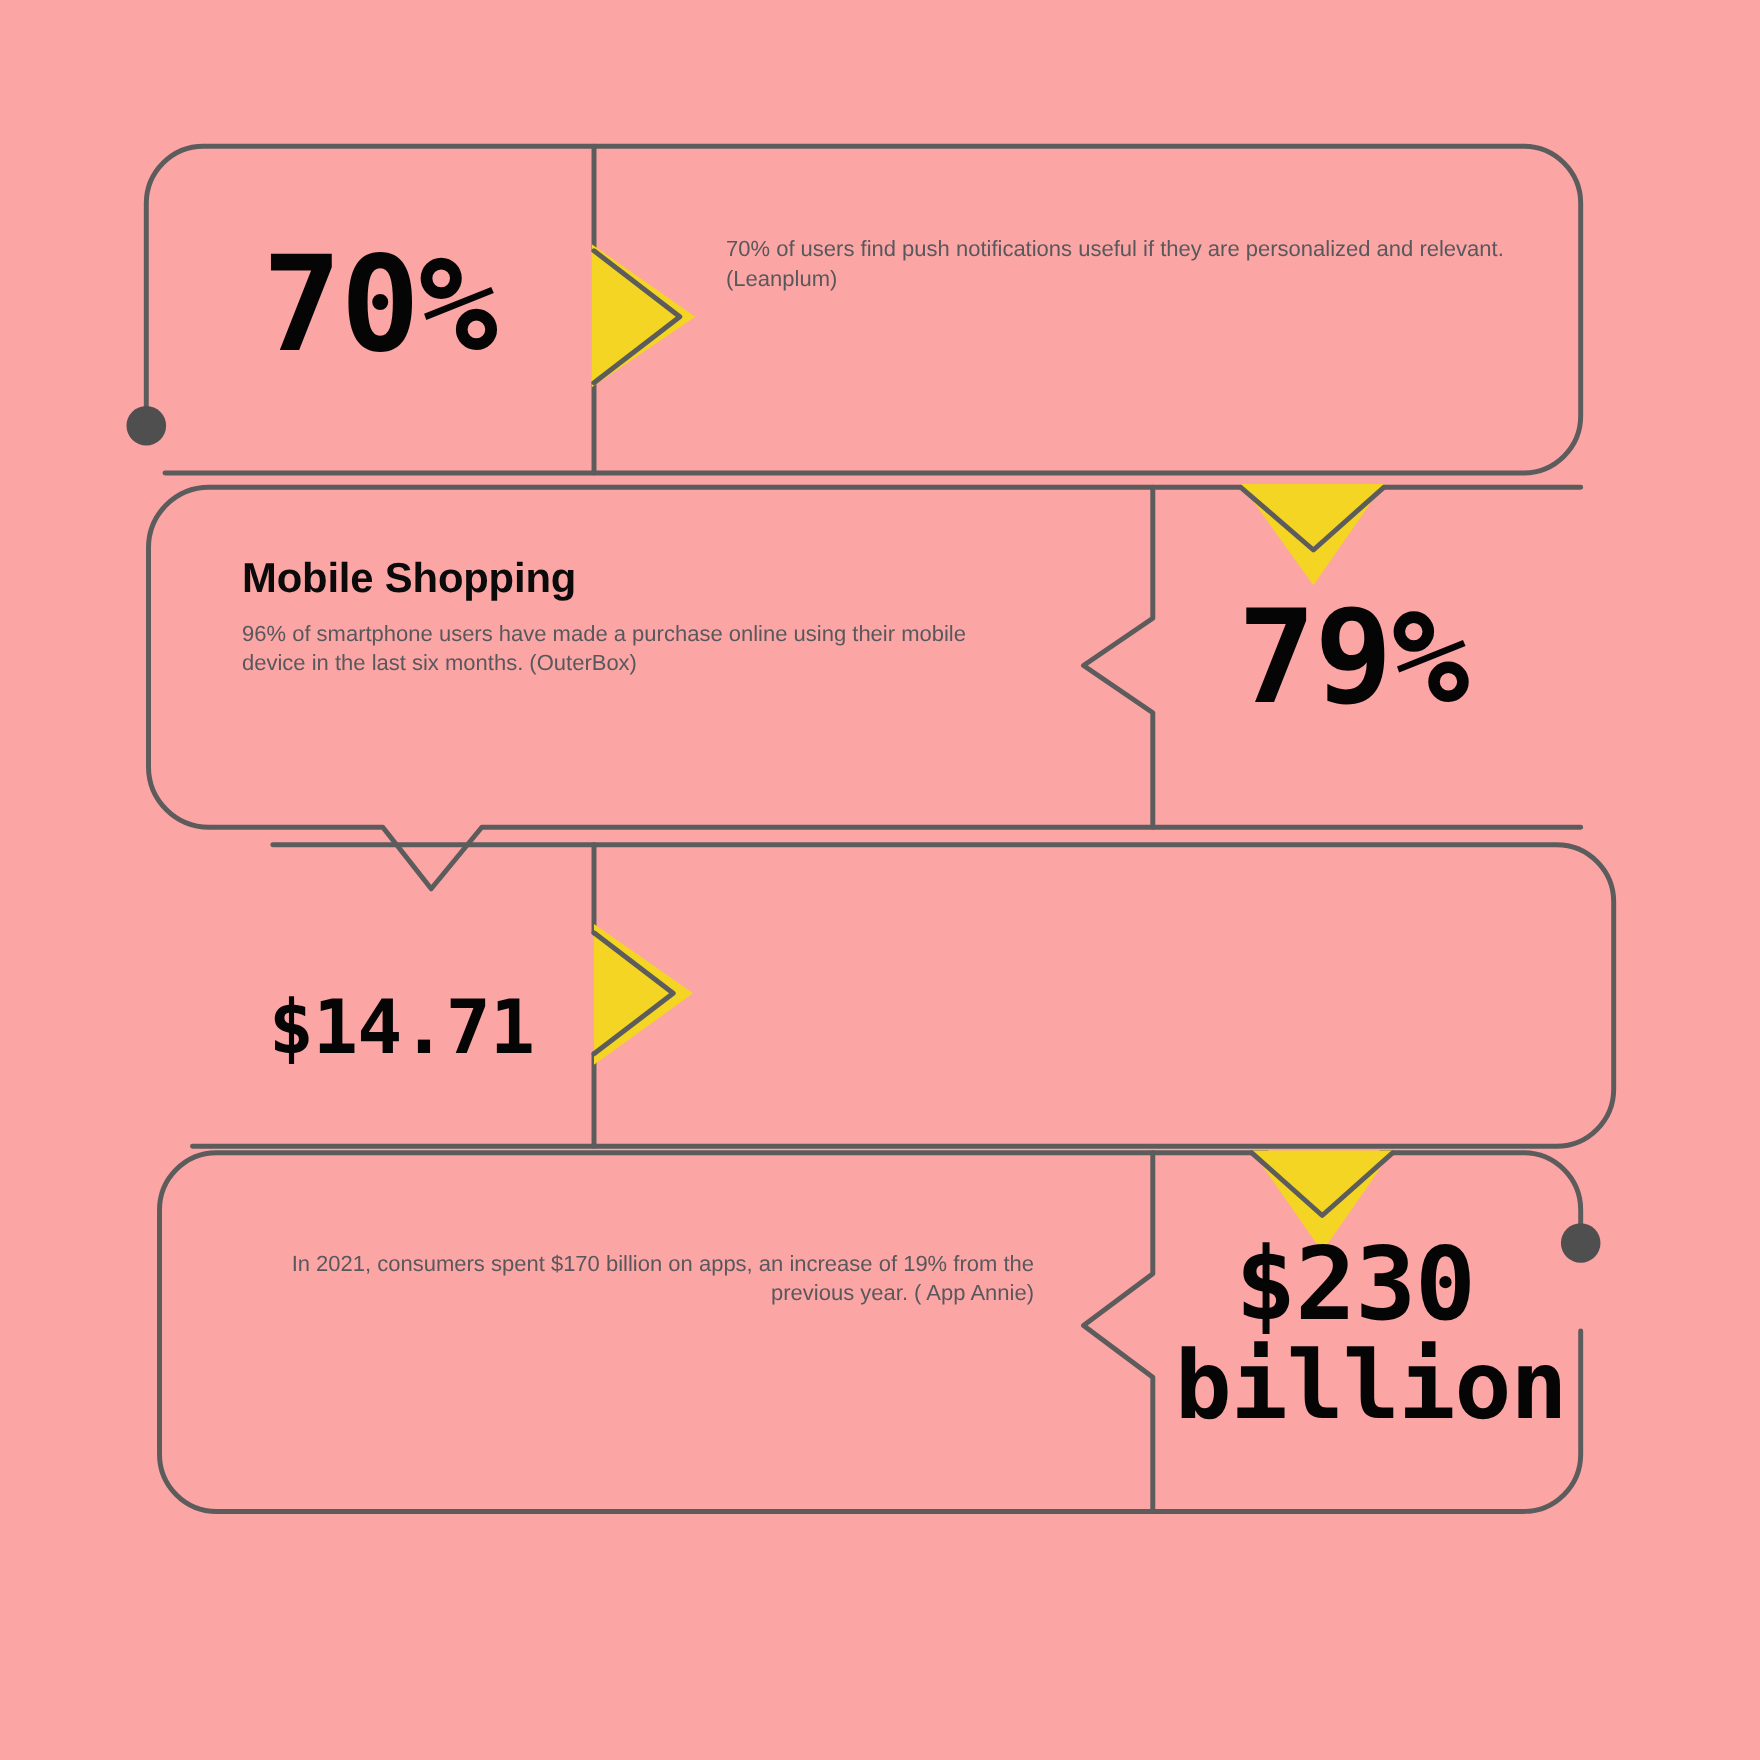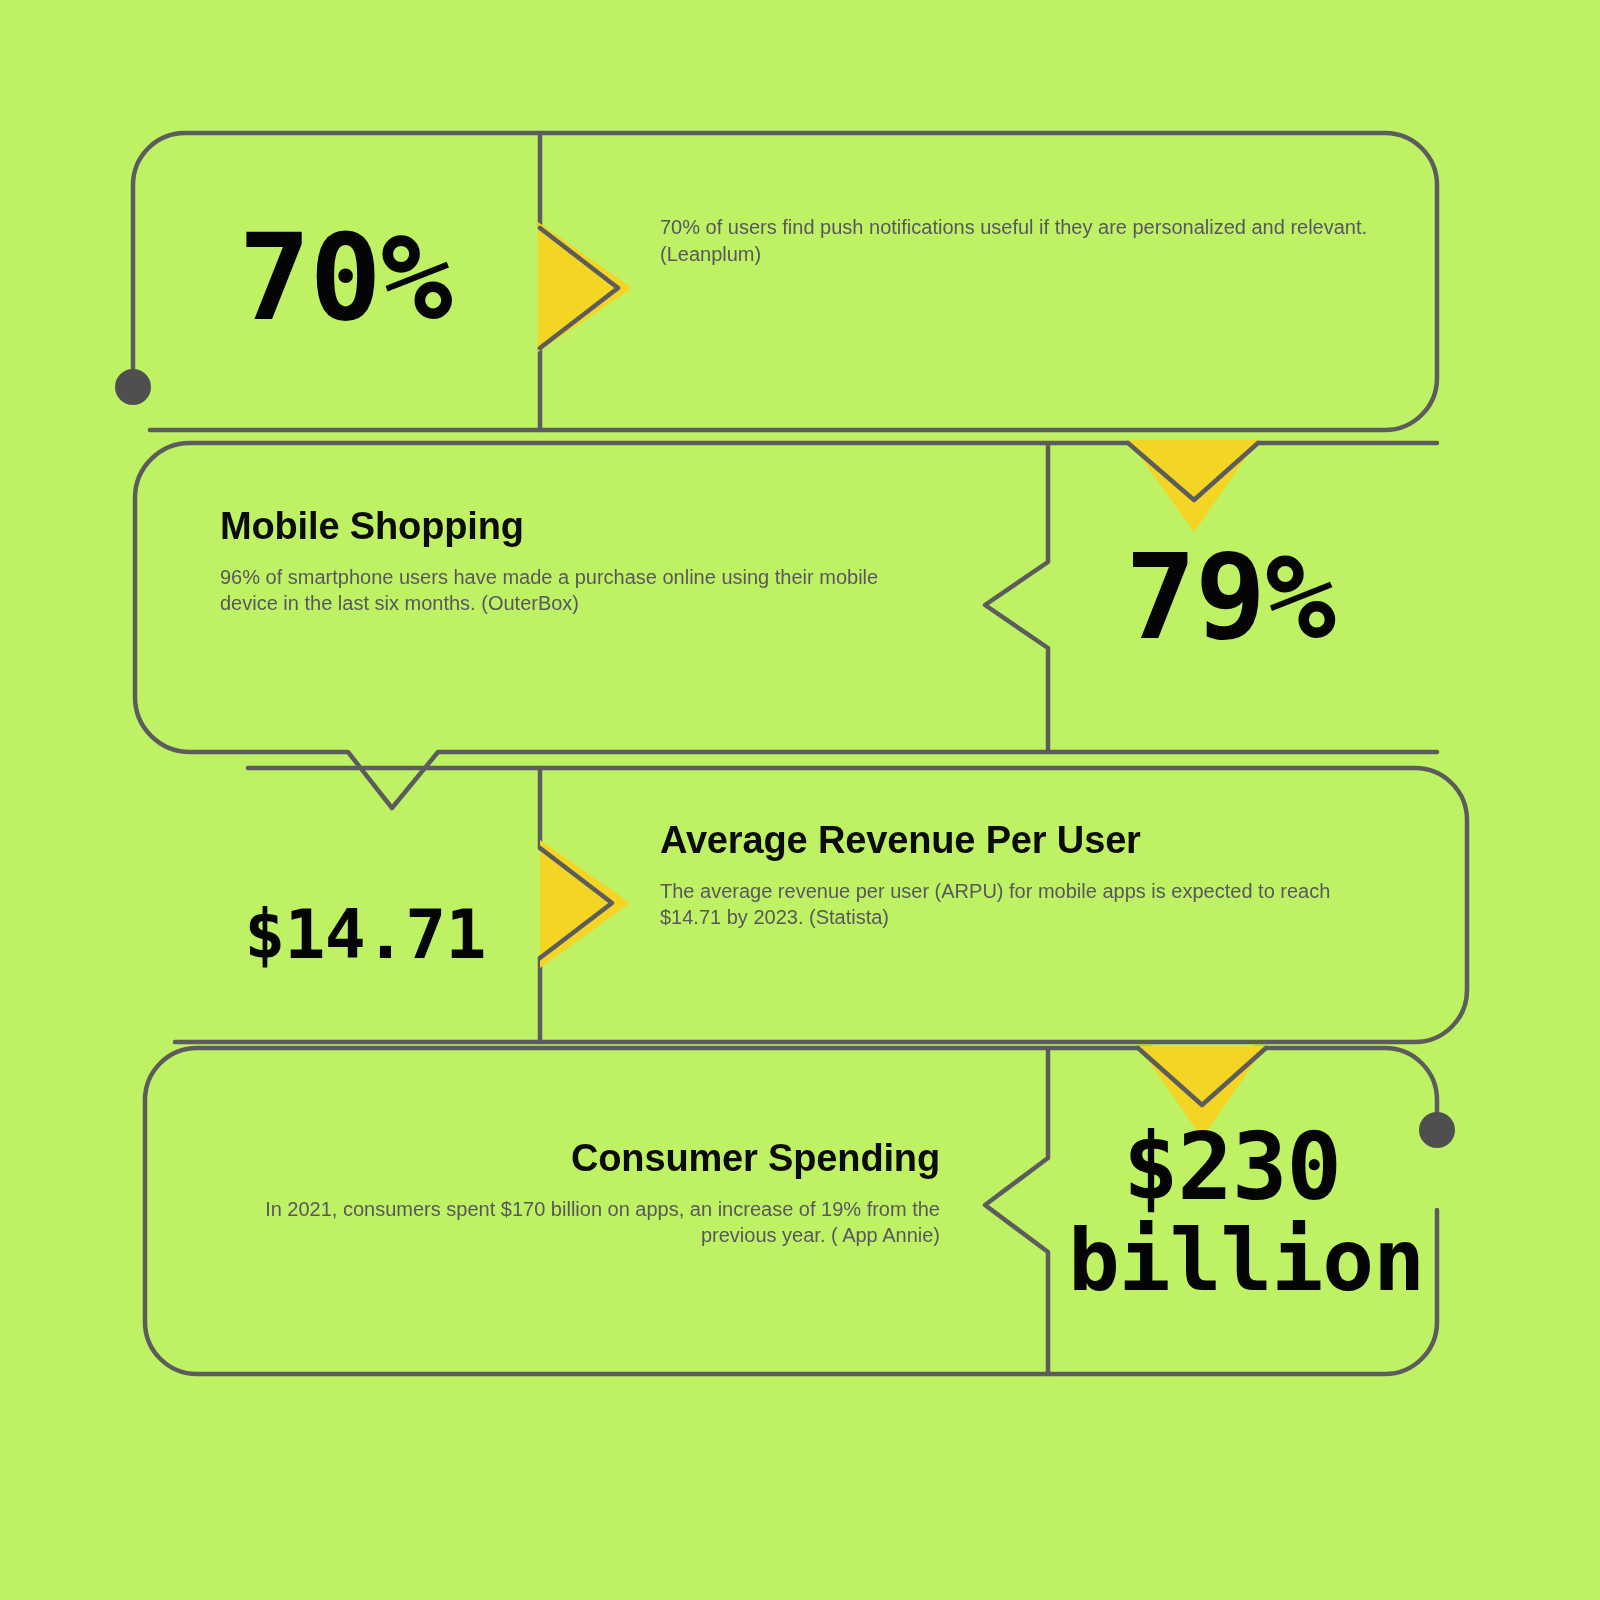--- a/index.html
+++ b/index.html
@@ -4,21 +4,21 @@
 <style>
   html, body {
     margin: 0;
     padding: 0;
     background: #ffffff;
   }
   #canvas {
     position: relative;
     width: 1600px;
     height: 1600px;
-    background: #bef264;
+    background: #fca5a5;
     overflow: hidden;
     font-family: "Liberation Sans", sans-serif;
   }
   #artwork {
     position: absolute;
     inset: 0;
     width: 1600px;
     height: 1600px;
   }
 
@@ -186,23 +186,18 @@
 
   <div class="textblock" id="text-1">
     <p class="body">70%  of users find push notifications useful if they are personalized and relevant. (Leanplum)</p>
   </div>
 
   <div class="textblock" id="text-2">
     <h2 class="title">Mobile Shopping</h2>
     <p class="body">96%  of smartphone users have made a purchase online using their mobile device in the last six months. (OuterBox)</p>
   </div>
 
-  <div class="textblock" id="text-3">
-    <h2 class="title">Average Revenue Per User</h2>
-    <p class="body">The average revenue per user (ARPU) for mobile apps is expected to reach $14.71 by 2023. (Statista)</p>
-  </div>
 
   <div class="textblock" id="text-4">
-    <h2 class="title">Consumer Spending</h2>
     <p class="body">In 2021, consumers spent $170 billion on apps, an increase of 19% from the previous year. ( App Annie)</p>
   </div>
 
 </div>
 
 </body></html>

